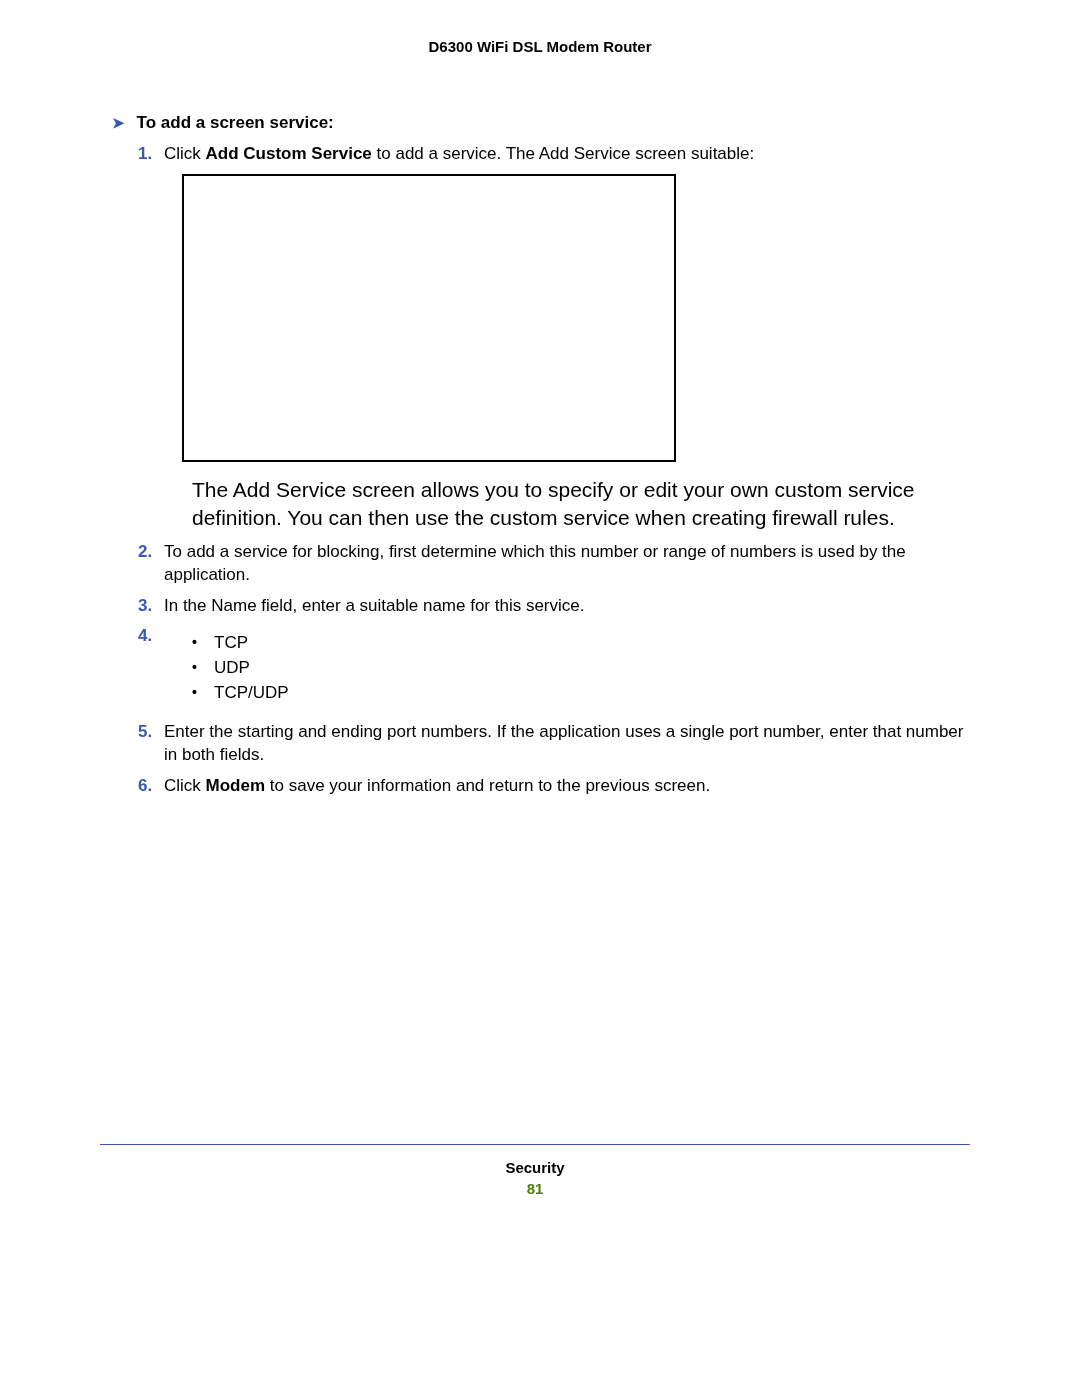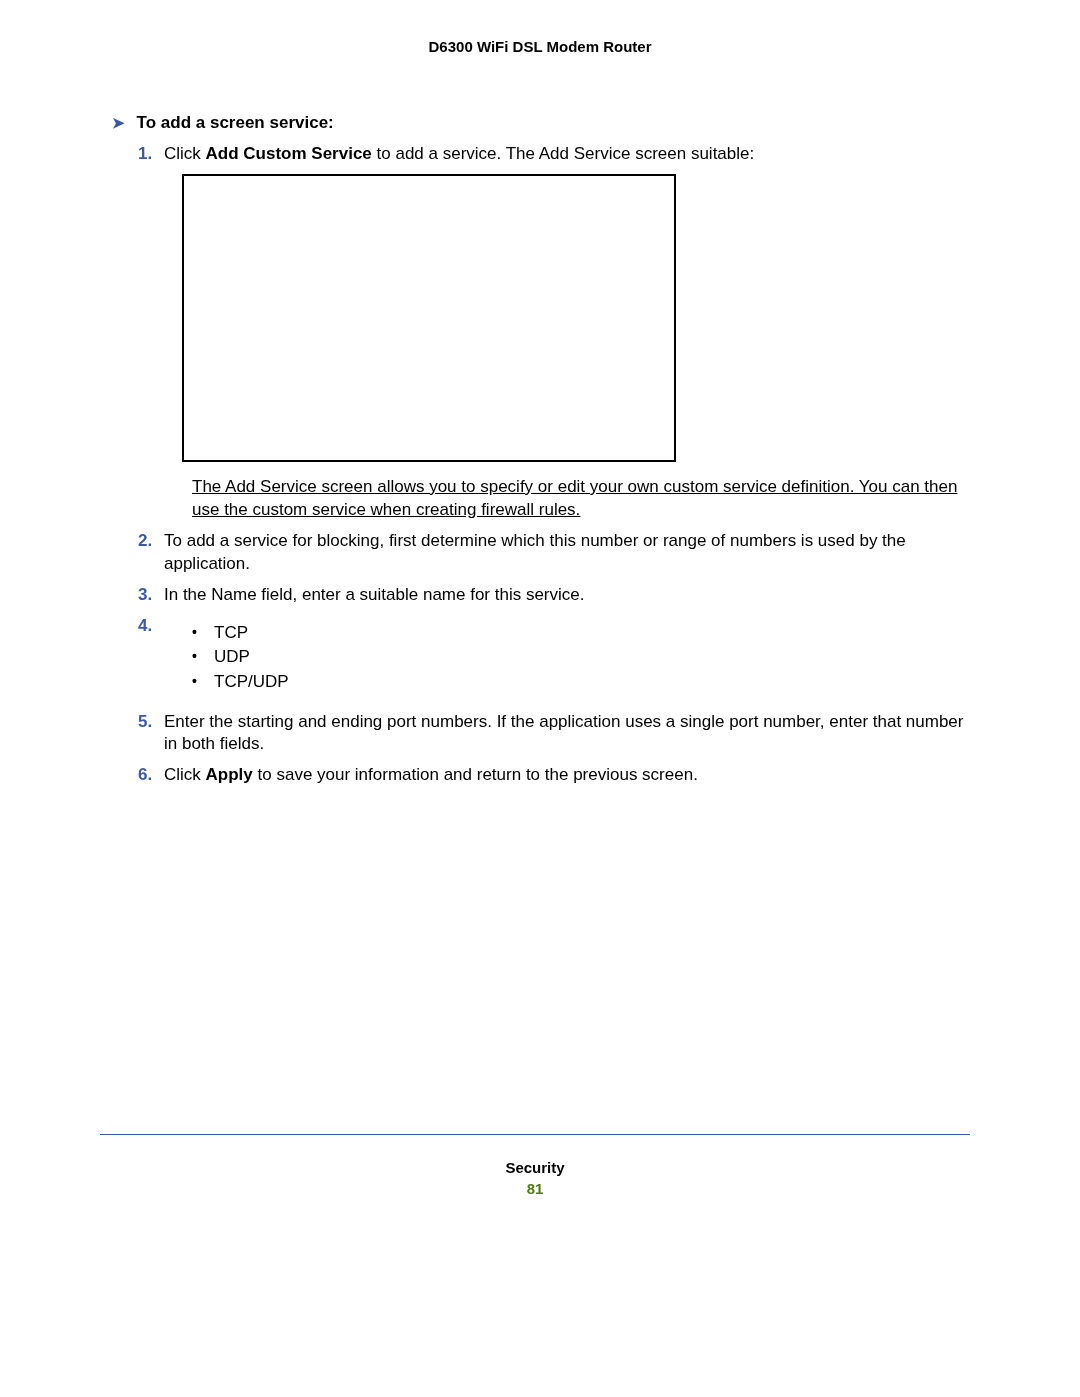--- a/index.html
+++ b/index.html
@@ -61,23 +61,22 @@
     margin-top: 19px;
   }
   .figure-box {
     border: 2px solid #000;
     width: 490px;
     height: 284px;
     margin: 8px 0 14px 44px;
   }
   .step-followup {
     margin: 0 0 8px 54px;
-    font-size: 17px;
+    font-size: 21px;
     line-height: 1.35;
-    text-decoration: underline;
   }
   .sublist {
     margin: 6px 0 8px 28px;
     padding: 0;
     list-style: none;
   }
   .sublist li {
     display: flex;
     font-size: 17px;
     line-height: 1.45;
@@ -89,21 +88,21 @@
     font-size: 14px;
     line-height: 1.7;
   }
   .footer {
     position: absolute;
     left: 100px;
     right: 110px;
     bottom: 200px;
     border-top: 1px solid #3a5aa7;
     text-align: center;
-    padding-top: 24px;
+    padding-top: 14px;
   }
   .footer-section {
     font-weight: bold;
     font-size: 15px;
   }
   .footer-page {
     color: #4d7c0f;
     font-weight: bold;
     font-size: 15px;
     margin-top: 4px;
@@ -165,21 +164,21 @@
     </li>
 
     <li class="step">
       <span class="step-num">5.</span>
       <span class="step-body">Enter the starting and ending port numbers. If the application uses a single port number, enter that number in both fields.</span>
     </li>
 
     <li class="step">
       <span class="step-num">6.</span>
       <span class="step-body">
-        <span>Click </span><span class="bold">Apply</span><span> to save your information and return to the previous screen.</span>
+        <span>Click </span><span class="bold">Modem</span><span> to save your information and return to the previous screen.</span>
       </span>
     </li>
 
   </ol>
 
   <div class="footer">
     <div class="footer-section">Security</div>
     <div class="footer-page">81</div>
   </div>
 

